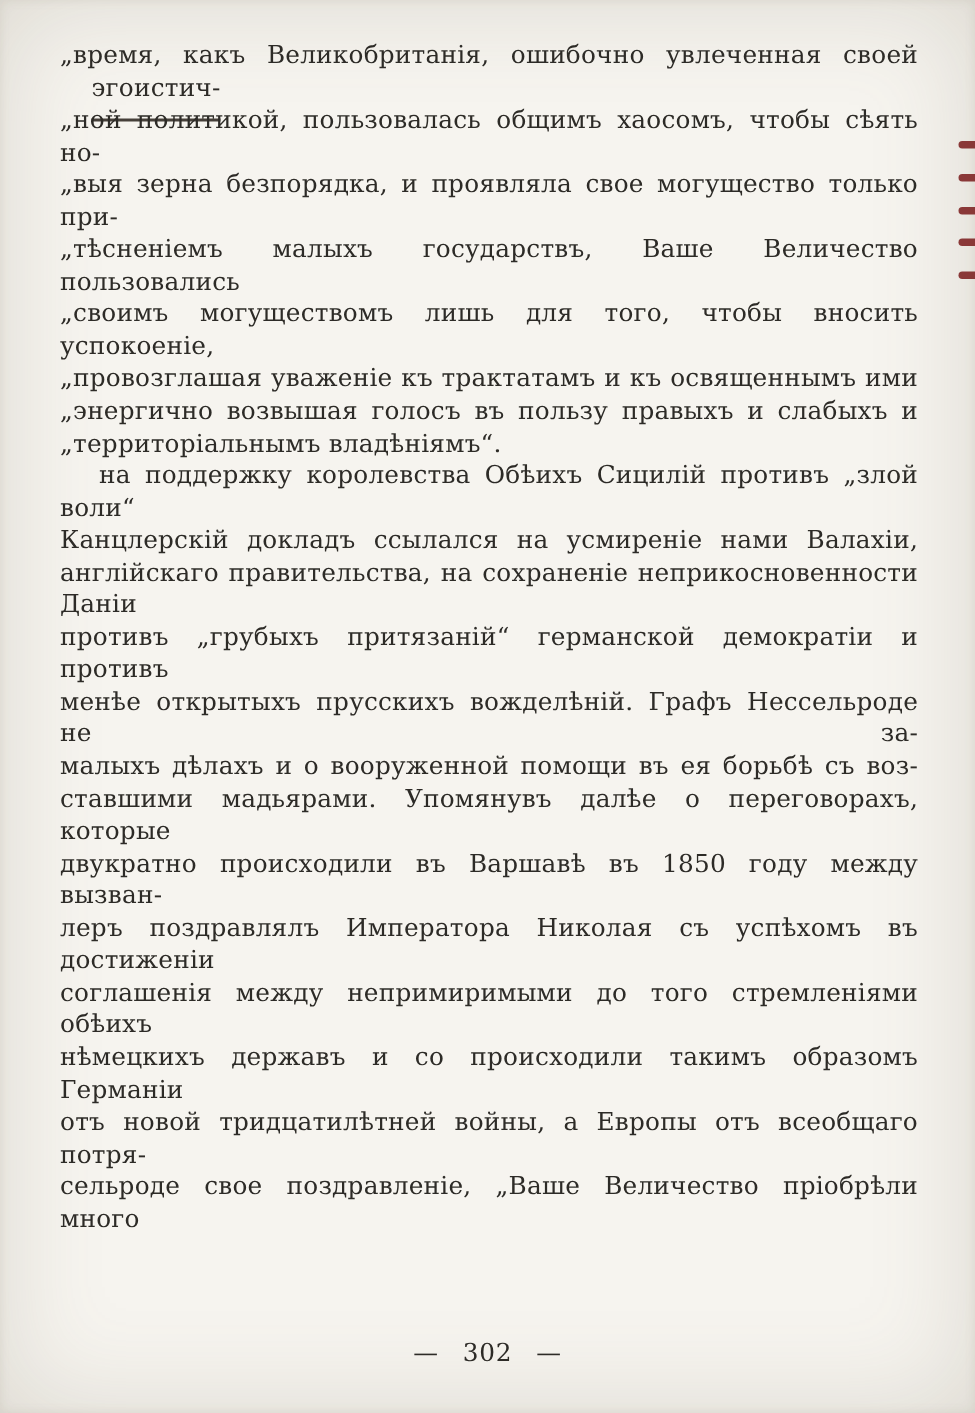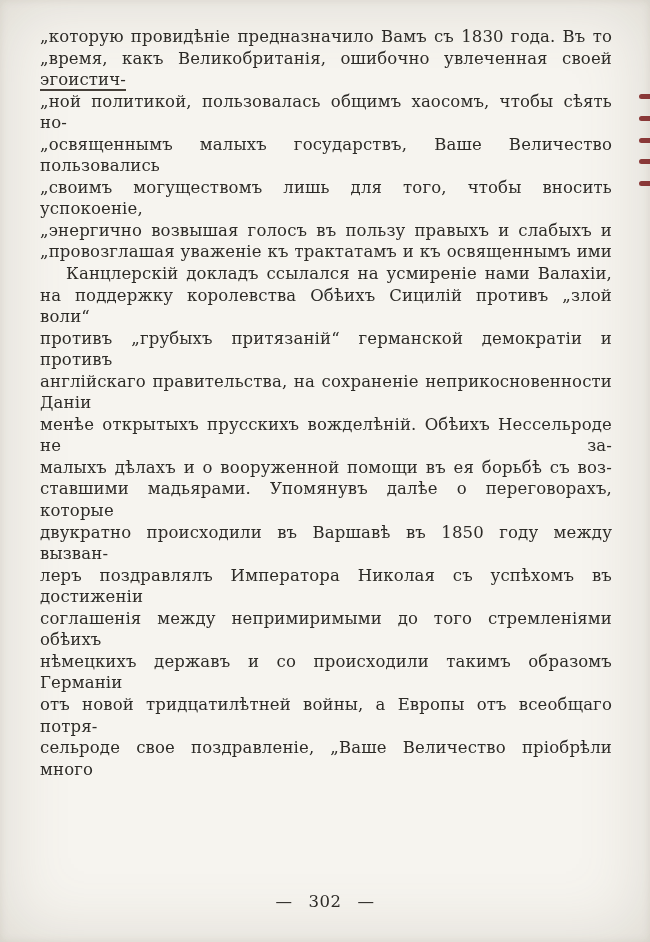--- a/index.html
+++ b/index.html
@@ -26,21 +26,22 @@
     line-height: 21.55px;
     letter-spacing: .15px;
     text-align: justify;
     text-align-last: justify;
     white-space: normal;
   }
   .line.last { text-align-last: left; }
   .para.indent .line:first-child { text-indent: 26px; }
   .underline-mark {
     border-bottom: 2px solid rgba(70,63,55,.72);
-    padding-bottom: 0px;
+    padding-bottom: 11px;
+    margin-left: 21px;
   }
   .footer {
     position: absolute;
     left: 0; right: 0; top: 892px;
     text-align: center;
     font-size: 16.5px;
     letter-spacing: .5px;
     color: #2d2b27;
   }
   .footer .num { margin: 12px 16px; }
@@ -51,34 +52,35 @@
     border-radius: 3px 0 0 3px;
     opacity: .88;
   }
 </style>
 </head>
 <body>
 
 <div class="page">
   <div class="text-block">
       <div class="para">
-        <div class="line"><span>„которую провидѣніе предназначило Вамъ съ 1830 года. Въ то</span></div>
         <div class="line"><span>„время, какъ Великобританія, ошибочно увлеченная своей </span><span class="underline-mark" style="border-bottom-color: rgb(70, 64, 58);">эгоистич-</span></div>
         <div class="line"><span>„ной политикой, пользовалась общимъ хаосомъ, чтобы сѣять но-</span></div>
-        <div class="line"><span>„освященнымъ малыхъ государствъ, Ваше Величество пользовались</span></div>
+        <div class="line"><span>„выя зерна безпорядка, и проявляла свое могущество только при-</span></div>
+        <div class="line"><span>„тѣсненіемъ малыхъ государствъ, Ваше Величество пользовались</span></div>
         <div class="line"><span>„своимъ могуществомъ лишь для того, чтобы вносить успокоеніе,</span></div>
+        <div class="line"><span>„провозглашая уваженіе къ трактатамъ и къ освященнымъ ими</span></div>
         <div class="line"><span>„энергично возвышая голосъ въ пользу правыхъ и слабыхъ и</span></div>
-        <div class="line"><span>„провозглашая уваженіе къ трактатамъ и къ освященнымъ ими</span></div>
+        <div class="line last"><span>„территоріальнымъ владѣніямъ“.</span></div>
       </div>
       <div class="para indent">
+        <div class="line"><span>на поддержку королевства Обѣихъ Сицилій противъ „злой воли“</span></div>
         <div class="line"><span>Канцлерскій докладъ ссылался на усмиреніе нами Валахіи,</span></div>
-        <div class="line"><span>на поддержку королевства Обѣихъ Сицилій противъ „злой воли“</span></div>
+        <div class="line"><span>англійскаго правительства, на сохраненіе неприкосновенности Даніи</span></div>
         <div class="line"><span>противъ „грубыхъ притязаній“ германской демократіи и противъ</span></div>
-        <div class="line"><span>англійскаго правительства, на сохраненіе неприкосновенности Даніи</span></div>
-        <div class="line"><span>менѣе открытыхъ прусскихъ вожделѣній. Обѣихъ Нессельроде не за-</span></div>
+        <div class="line"><span>менѣе открытыхъ прусскихъ вожделѣній. Графъ Нессельроде не за-</span></div>
         <div class="line"><span>малыхъ дѣлахъ и о вооруженной помощи въ ея борьбѣ съ воз-</span></div>
         <div class="line"><span>ставшими мадьярами. Упомянувъ далѣе о переговорахъ, которые</span></div>
         <div class="line"><span>двукратно происходили въ Варшавѣ въ 1850 году между вызван-</span></div>
         <div class="line"><span>леръ поздравлялъ Императора Николая съ успѣхомъ въ достиженіи</span></div>
         <div class="line"><span>соглашенія между непримиримыми до того стремленіями обѣихъ</span></div>
         <div class="line"><span>нѣмецкихъ державъ и со происходили такимъ образомъ Германіи</span></div>
         <div class="line"><span>отъ новой тридцатилѣтней войны, а Европы отъ всеобщаго потря-</span></div>
         <div class="line"><span>сельроде свое поздравленіе, „Ваше Величество пріобрѣли много</span></div>
       </div>
     </div>

